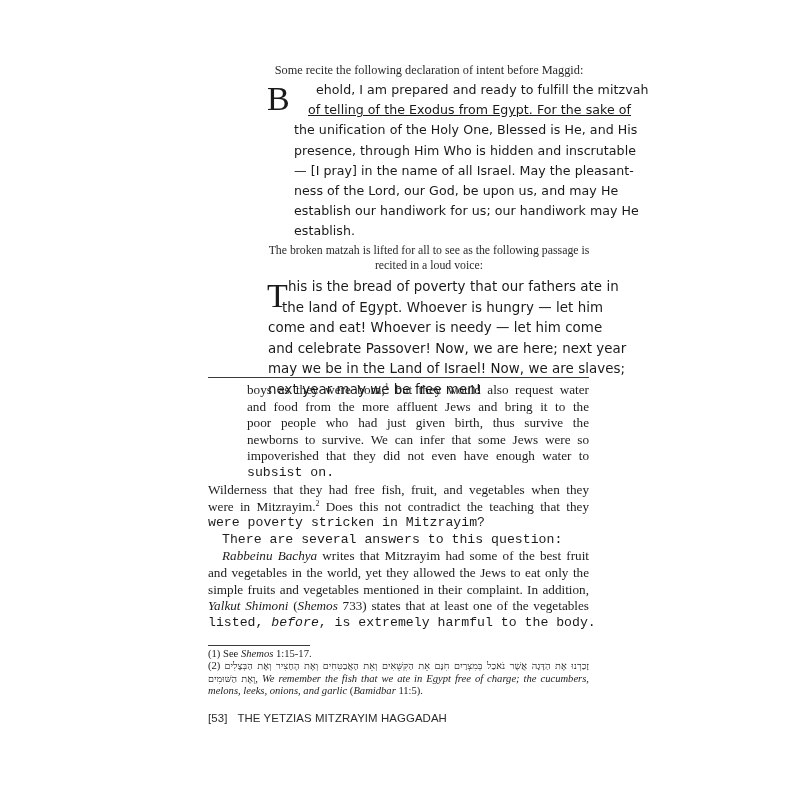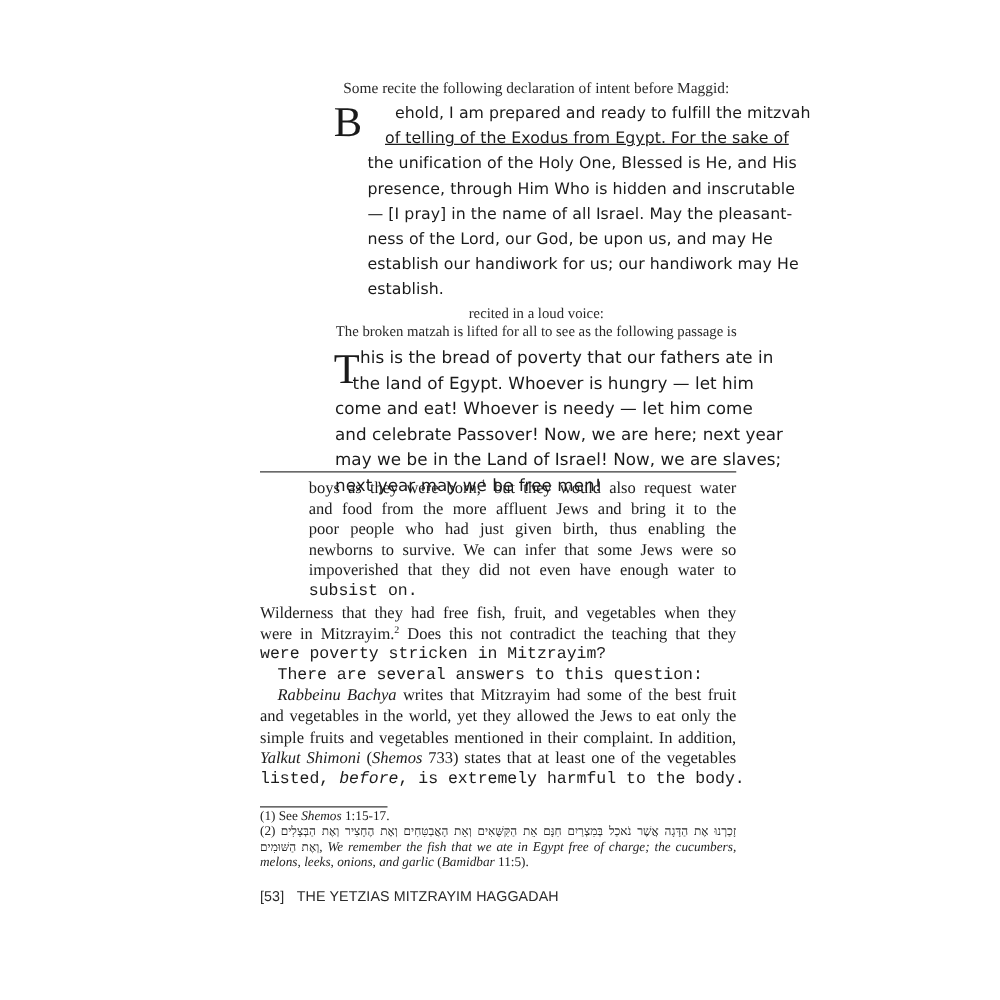--- a/index.html
+++ b/index.html
@@ -112,41 +112,41 @@
     <span class="line ind" style="padding-left:14px;text-decoration:underline;">of telling of the Exodus from Egypt. For the sake of</span>
     <span class="line">the unification of the Holy One, Blessed is He, and His</span>
     <span class="line">presence, through Him Who is hidden and inscrutable</span>
     <span class="line">— [I pray] in the name of all Israel. May the pleasant-</span>
     <span class="line">ness of the Lord, our God, be upon us, and may He</span>
     <span class="line">establish our handiwork for us; our handiwork may He</span>
     <span class="line last">establish.</span>
   </div>
 
   <div class="rubric" style="left:268px; top:243px; width:322px; font-size:11.8px; line-height:15px;">
+    <span style="display:block; white-space:nowrap;">The broken matzah is lifted for all to see as the following passage is</span>
     <span style="display:block;">recited in a loud voice:</span>
-    <span style="display:block; white-space:nowrap;">The broken matzah is lifted for all to see as the following passage is</span>
   </div>
 
   <div class="dropcap" style="left:267px; top:279px;">T</div>
 
   <div class="prayer" style="left:268px; top:277px; width:322px; font-size:13.4px; line-height:20.6px;">
     <span class="line" style="padding-left:20px;">his is the bread of poverty that our fathers ate in</span>
     <span class="line" style="padding-left:14px;">the land of Egypt. Whoever is hungry — let him</span>
     <span class="line">come and eat! Whoever is needy — let him come</span>
     <span class="line">and celebrate Passover! Now, we are here; next year</span>
     <span class="line">may we be in the Land of Israel! Now, we are slaves;</span>
     <span class="line last">next year may we be free men!</span>
   </div>
 
   <div class="rule"></div>
 
   <div class="body-text" style="left:247px; top:382px; width:342px;">
     <span class="line"><span>boys as they were born,</span><span class="sup">1</span><span> but they would also request water</span></span>
     <span class="line">and food from the more affluent Jews and bring it to the</span>
-    <span class="line">poor people who had just given birth, thus enabling the</span>
+    <span class="line">poor people who had just given birth, thus survive the</span>
     <span class="line">newborns to survive. We can infer that some Jews were so</span>
     <span class="line">impoverished that they did not even have enough water to</span>
     <span class="line last">subsist on.</span>
   </div>
 
   <div class="body-text" style="left:208px; top:482px; width:381px;">
     <span class="line">Wilderness that they had free fish, fruit, and vegetables when they</span>
     <span class="line"><span>were in Mitzrayim.</span><span class="sup">2</span><span> Does this not contradict the teaching that they</span></span>
     <span class="line last">were poverty stricken in Mitzrayim?</span>
 

